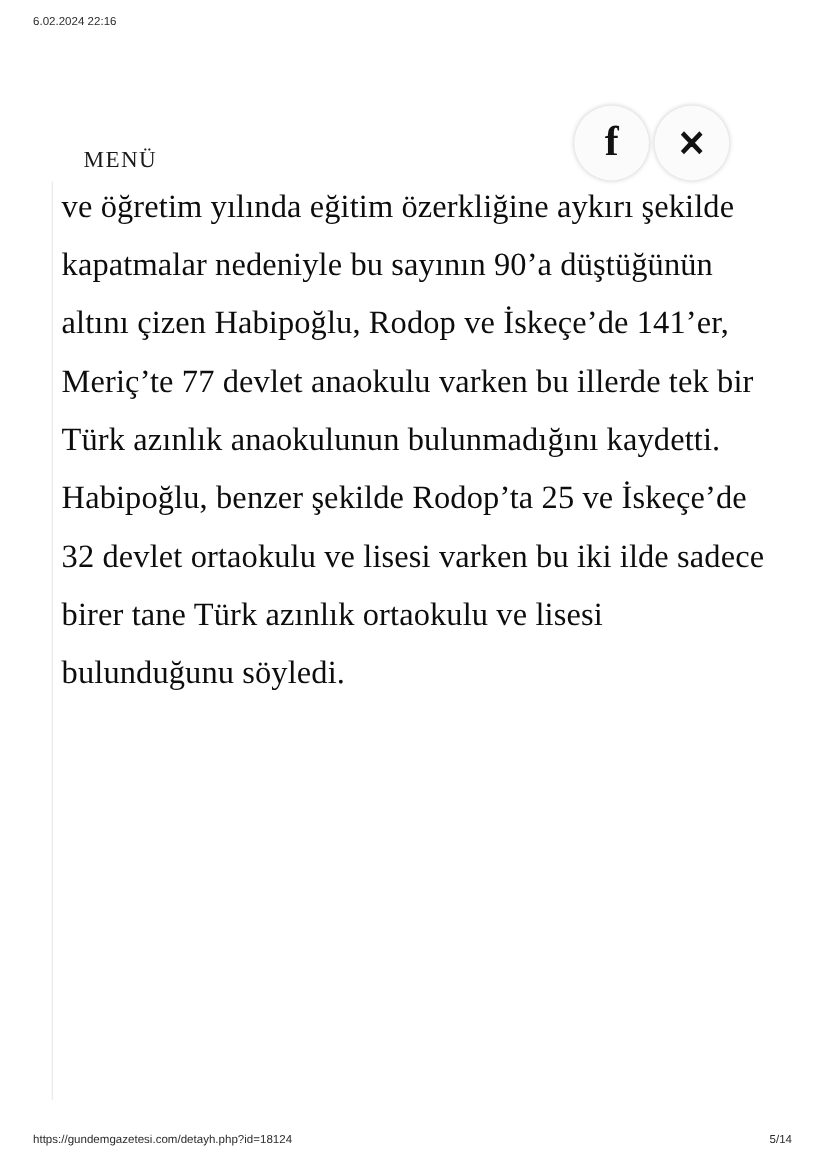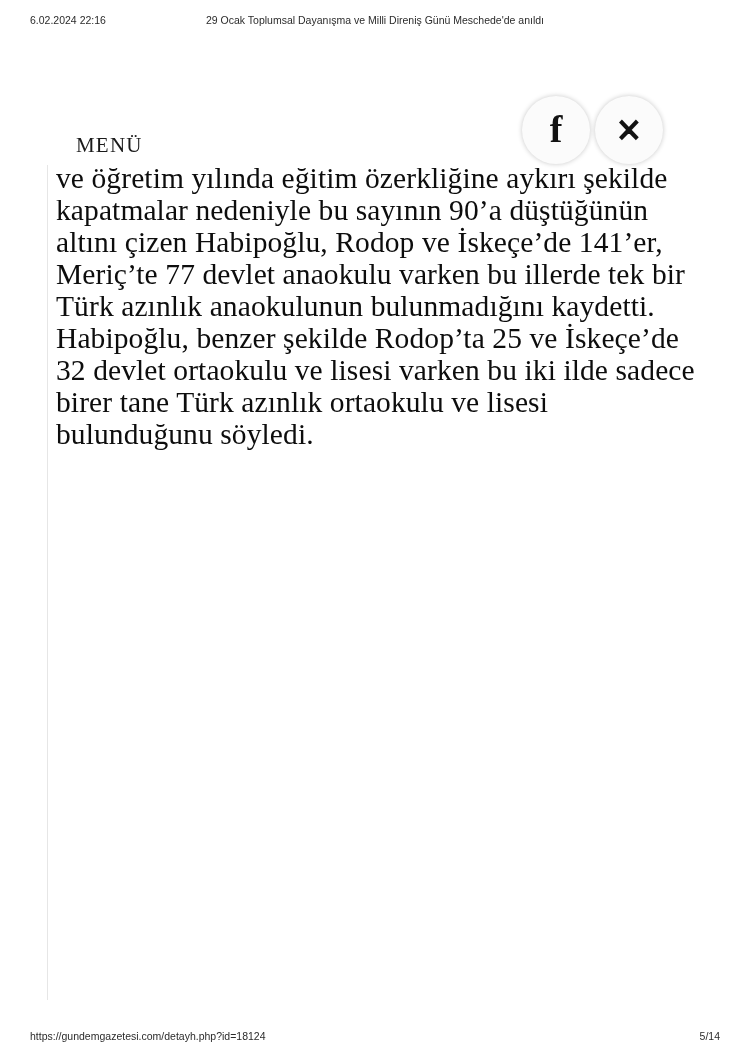--- a/index.html
+++ b/index.html
@@ -144,21 +144,21 @@
   }
 
   
   .article {
     position: absolute;
     left: 56px;
     top: 122px;
     width: 640px;
     font-family: "Liberation Serif", serif;
     font-size: 29.5px;
-    line-height: 32px;
+    line-height: 53px;
     color: #0d0d0d;
     letter-spacing: 0.1px;
   }
   .article p { margin: 0 0 53px 0; }
   .article p:last-child { margin-bottom: 0; }
 
   
   .left-rule {
     position: absolute;
     left: 47px;
@@ -166,21 +166,20 @@
     width: 1px;
     height: 835px;
     background: #e6e6e6;
   }
 </style>
 </head>
 <body>
 
 <div class="print-header">
   <span class="date">6.02.2024 22:16</span>
-  <span class="title">29 Ocak Toplumsal Dayanışma ve Milli Direniş Günü Meschede'de anıldı</span>
 </div>
 
 <div class="page-body">
 
   <div class="left-rule"></div>
 
   <div class="menu-label">MENÜ</div>
 
   <div class="social-cluster">
     <div class="social-btn social-fb">

